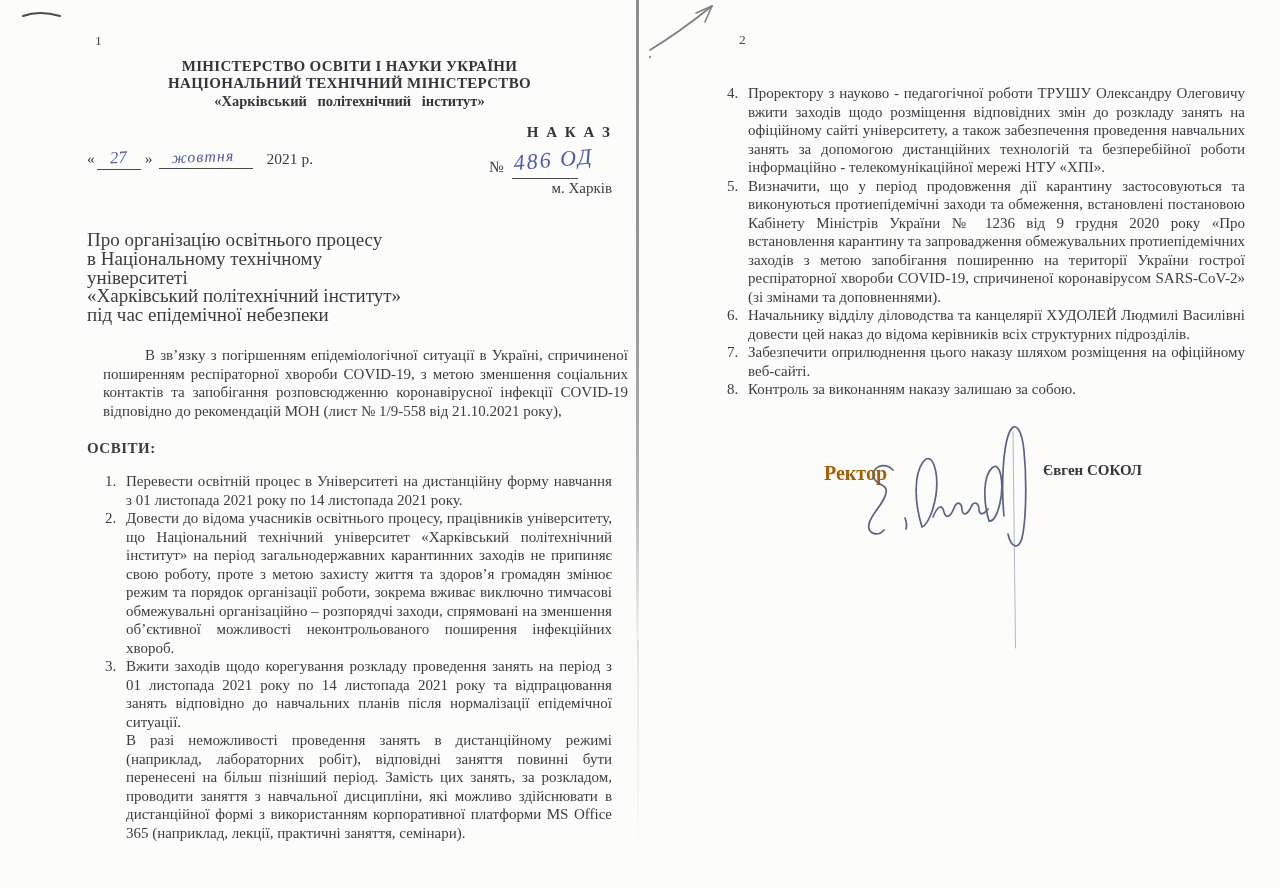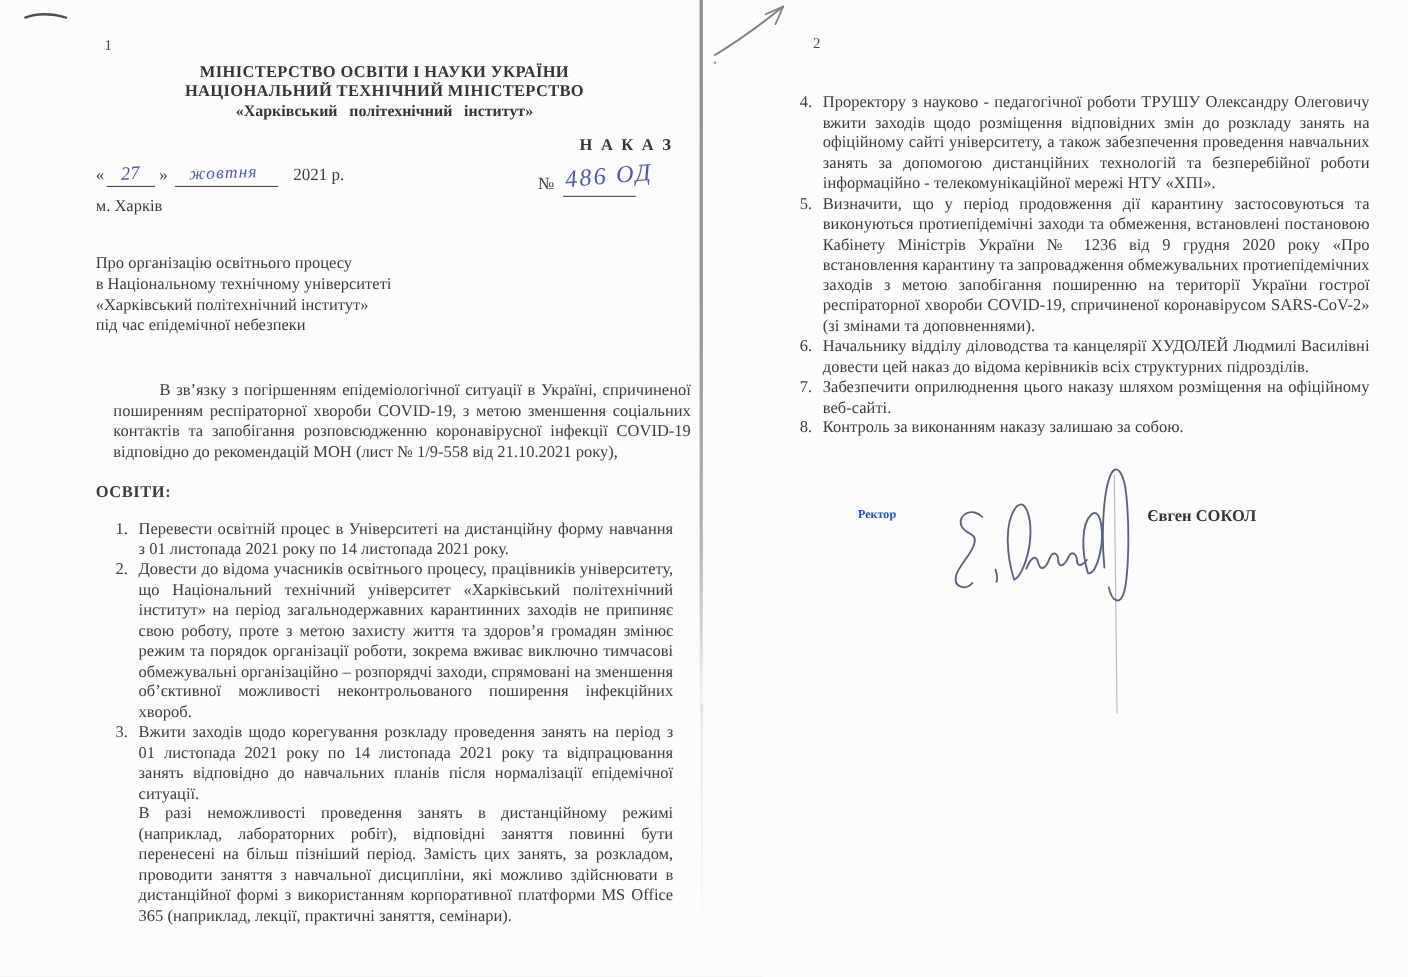--- a/index.html
+++ b/index.html
@@ -31,32 +31,32 @@
   .slot{display:inline-block;border-bottom:1.6px solid #4a4a4a;text-align:center;vertical-align:baseline;}
   .day-slot{width:44px;margin:0 4px 0 2px;}
   .month-slot{width:94px;margin:0 0 0 6px;}
   .hw{font-style:italic;color:#4e5ca6;display:inline-block;}
   .hw-day{font-size:17px;transform:rotate(-4deg) translateY(-1px);}
   .hw-month{font-size:16px;transform:rotate(-2deg) translate(-2px,-2px);letter-spacing:1px;}
   .yearp{margin-left:14px;}
   .numrow{position:absolute;left:489px;top:152px;font-size:15.5px;white-space:nowrap;}
   .num-slot{width:66px;margin-left:8px;border-bottom:1.6px solid #4a4a4a;display:inline-block;}
   .hw-num{font-size:22px;transform:rotate(-5deg) translate(2px,-5px);white-space:nowrap;letter-spacing:2px;}
-  .city{position:absolute;left:87px;top:180px;width:525px;text-align:left;font-size:15px;}
-  .subject{position:absolute;left:87px;top:231px;width:330px;font-size:15px;line-height:18.8px;}
+  .city{position:absolute;left:87px;top:180px;width:525px;text-align:right;font-size:15px;}
+  .subject{position:absolute;left:87px;top:231px;width:330px;font-size:19px;line-height:18.8px;}
   .intro{position:absolute;left:87px;top:330px;width:525px;margin:16px;font-size:15px;line-height:18.6px;text-indent:42px;}
   .orderword{position:absolute;left:87px;top:440px;font-weight:bold;font-size:15px;letter-spacing:.5px;}
   .list1{position:absolute;left:105px;top:472px;width:507px;}
   .list2{position:absolute;left:727px;top:84px;width:518px;}
   .item{display:flex;font-size:15px;line-height:18.5px;}
   .inum{flex:none;width:21px;}
   .itxt{flex:1;text-align:justify;}
   .itxt .para{text-align:justify;}
   
-  .sig-role{position:absolute;left:780px;top:462px;font-weight:bold;font-size:11px;color:#1d4ed8;}
+  .sig-role{position:absolute;left:824px;top:462px;font-weight:bold;font-size:20px;color:#a16207;}
   .sig-name{position:absolute;left:1043px;top:462px;font-weight:bold;font-size:15px;color:#35353b;}
   
   svg.ink{position:absolute;left:0;top:0;pointer-events:none;}
 </style>
 </head>
 <body>
 
 <div class="canvas">
 
   <div class="divider"></div>

